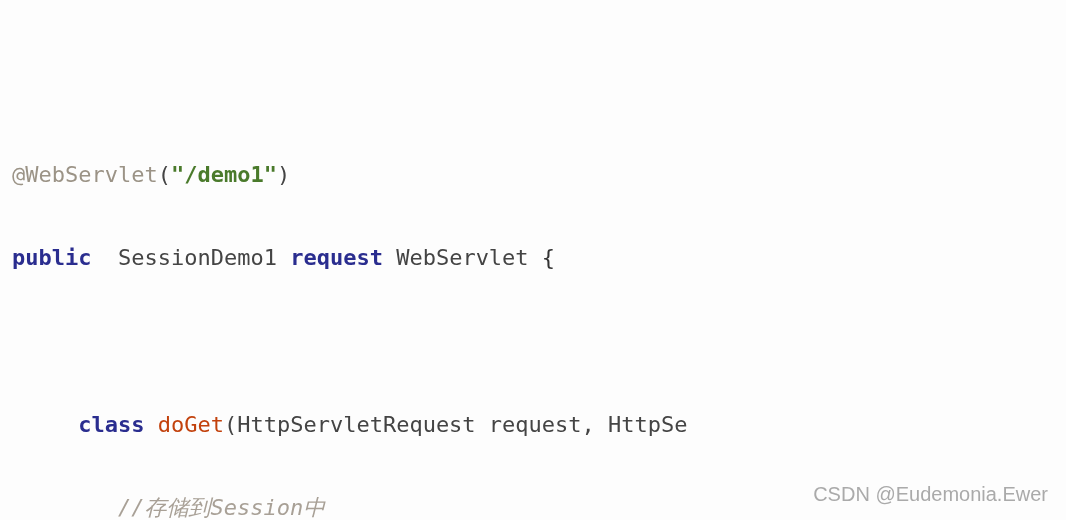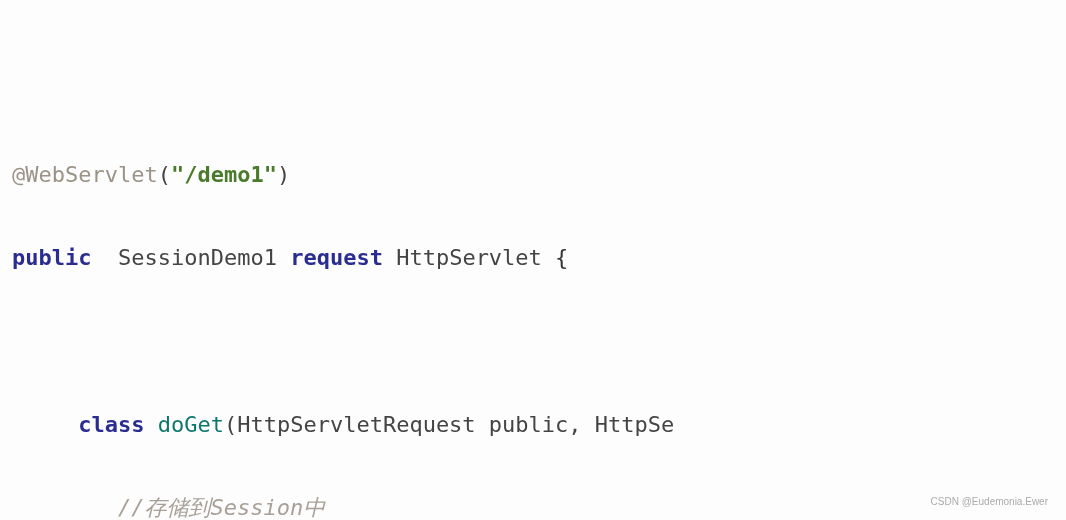--- a/index.html
+++ b/index.html
@@ -14,43 +14,43 @@
       overflow: hidden;
       width: 1066px;
       height: 520px;
       position: relative;
     }
     .line { white-space: pre; height: 48px; display: flex; align-items: center; }
     .annotation { color: #9b9386; }
     .keyword { color: #2a2d8f; font-weight: bold; }
     .string { color: #4a7a2b; font-weight: bold; }
     .comment { color: #a8a096; font-style: italic; }
-    .method { color: #0f766e; }
+    .method { color: #c2410c; }
     .plain { color: #444; }
     .brace { color: #333; }
     .watermark {
       position: absolute;
       right: 18px;
       bottom: 10px;
-      font-size: 10px;
+      font-size: 20px;
       color: #aaa;
       font-family: Arial, sans-serif;
       font-style: normal;
       white-space: nowrap;
     }
   </style>
 </head>
 <body>
 
 
 
 <div class="line"><span class="annotation">@WebServlet</span><span class="plain">(</span><span class="string">"/demo1"</span><span class="plain">)</span></div>
-<div class="line"><span class="keyword">public</span><span> </span><span> </span><span class="plain">SessionDemo1</span><span> </span><span class="keyword">request</span><span> </span><span class="plain">HttpServlet</span><span> </span><span class="brace">{</span></div>
+<div class="line"><span class="keyword">public</span><span> </span><span> </span><span class="plain">SessionDemo1</span><span> </span><span class="keyword">request</span><span> </span><span class="plain">WebServlet</span><span> </span><span class="brace">{</span></div>
 <div class="line"><span>    </span></div>
-<div class="line"><span>    </span><span> </span><span class="keyword">class</span><span> </span><span class="method">doGet</span><span class="plain">(HttpServletRequest public, HttpSe</span></div>
+<div class="line"><span>    </span><span> </span><span class="keyword">class</span><span> </span><span class="method">doGet</span><span class="plain">(HttpServletRequest request, HttpSe</span></div>
 <div class="line"><span>        </span><span class="comment">//存储到Session中</span></div>
 
 
 
 
 
 
 <div class="watermark">CSDN @Eudemonia.Ewer</div>
 
 

